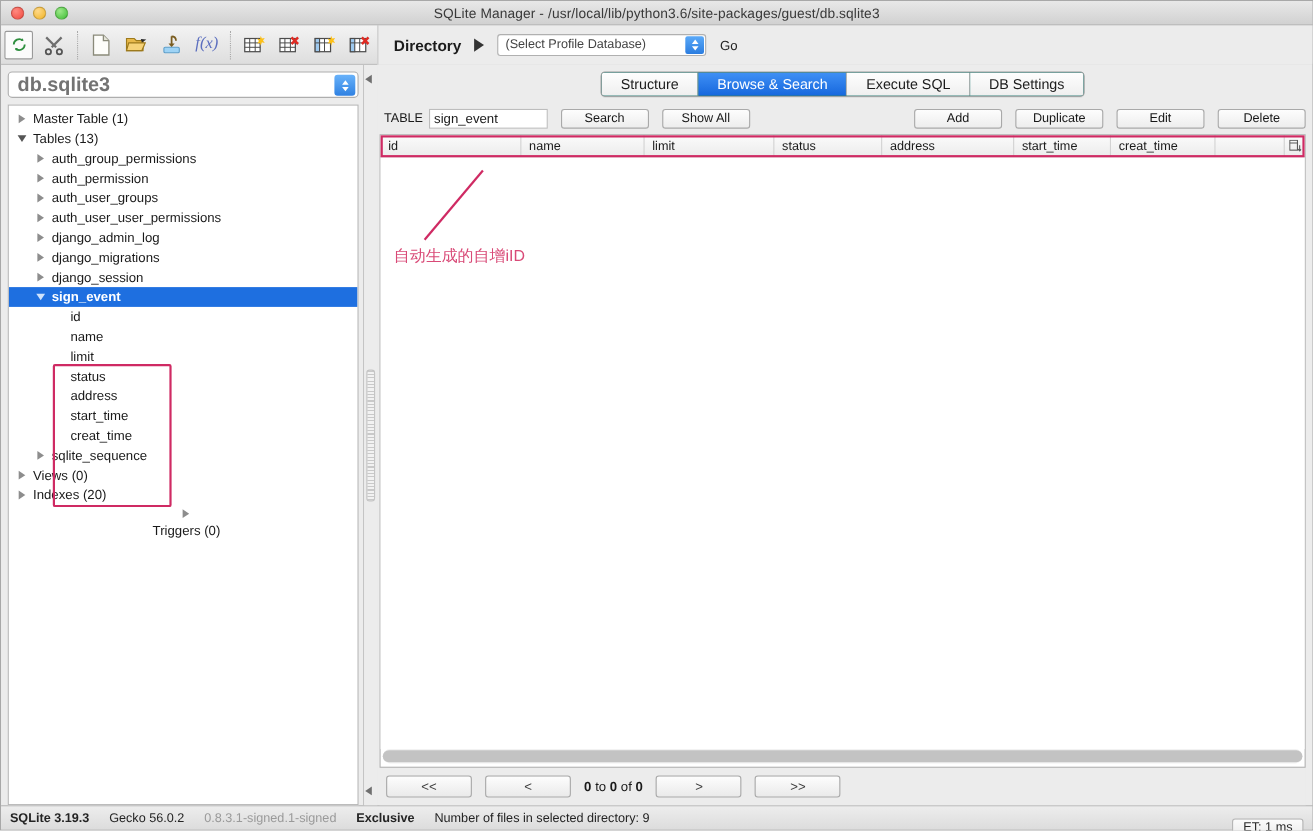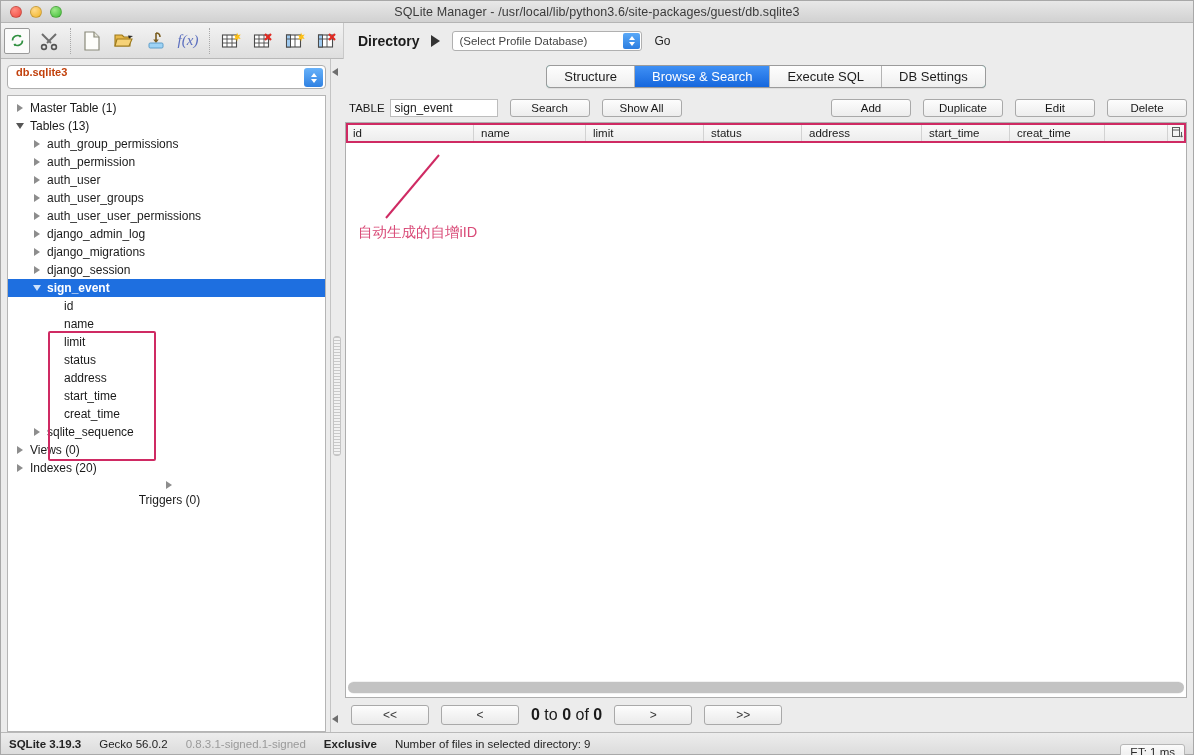--- a/index.html
+++ b/index.html
@@ -94,22 +94,22 @@
     width: 330px; flex: 0 0 330px;
     background: #ececec;
     padding: 6px 4px 0 6px;
     display: flex; flex-direction: column;
     border-right: 1px solid #c4c4c4;
   }
   .db-select {
     position: relative;
     height: 24px; margin-bottom: 6px;
     background: #fff; border: 1px solid #aeaeae; border-radius: 4px;
-    display: flex; align-items: flex-start; padding-left: 8px;
-    font-size: 11px; font-weight: bold; color: #c2410c;
+    display: flex; align-items: flex-end; padding-left: 8px;
+    font-size: 18px; font-weight: bold; color: #737373;
   }
   .db-stepper {
     position: absolute; right: 2px; top: 2px;
     width: 19px; height: 19px; border-radius: 3px;
     background: linear-gradient(to bottom, #68b2fa, #2f81e2);
     display: flex; flex-direction: column; align-items: center; justify-content: center; gap: 2px;
   }
   .tree {
     flex: 1; background: #fff;
     border: 1px solid #b5b5b5;
@@ -284,21 +284,21 @@
     padding-left: 6px;
   }
   .pbtn {
     width: 78px; height: 20px; margin-right: 12px;
     background: linear-gradient(to bottom, #fdfdfd, #eaeaea);
     border: 1px solid #a9a9a9; border-radius: 3px;
     font-size: 12px; color: #3a3a3a;
     display: flex; align-items: center; justify-content: center;
     cursor: default;
   }
-  .pinfo { font-size: 16px; color: #1a1a1a; margin-right: 12px; white-space: nowrap; }
+  .pinfo { font-size: 12px; color: #1a1a1a; margin-right: 12px; white-space: nowrap; }
   .pinfo b { font-weight: bold; }
 
   
   .statusbar {
     height: 22px; flex: 0 0 22px;
     background: linear-gradient(to bottom, #ededed, #dcdcdc);
     border-top: 1px solid #b9b9b9;
     display: flex; align-items: center; padding: 0 8px;
     font-size: 11.5px; color: #242424;
     gap: 18px;
@@ -447,26 +447,20 @@
             <span class="tw">
               <i class="tri-r"></i>
             </span>
             <span class="lbl">auth_group_permissions</span>
           </div>
           <div class="node" style="padding-left: 21px;">
             <span class="tw">
               <i class="tri-r"></i>
             </span>
             <span class="lbl">auth_permission</span>
-          </div>
-          <div class="node" style="padding-left: 21px;">
-            <span class="tw">
-              <i class="tri-r"></i>
-            </span>
-            <span class="lbl">auth_user</span>
           </div>
           <div class="node" style="padding-left: 21px;">
             <span class="tw">
               <i class="tri-r"></i>
             </span>
             <span class="lbl">auth_user_groups</span>
           </div>
           <div class="node" style="padding-left: 21px;">
             <span class="tw">
               <i class="tri-r"></i>

